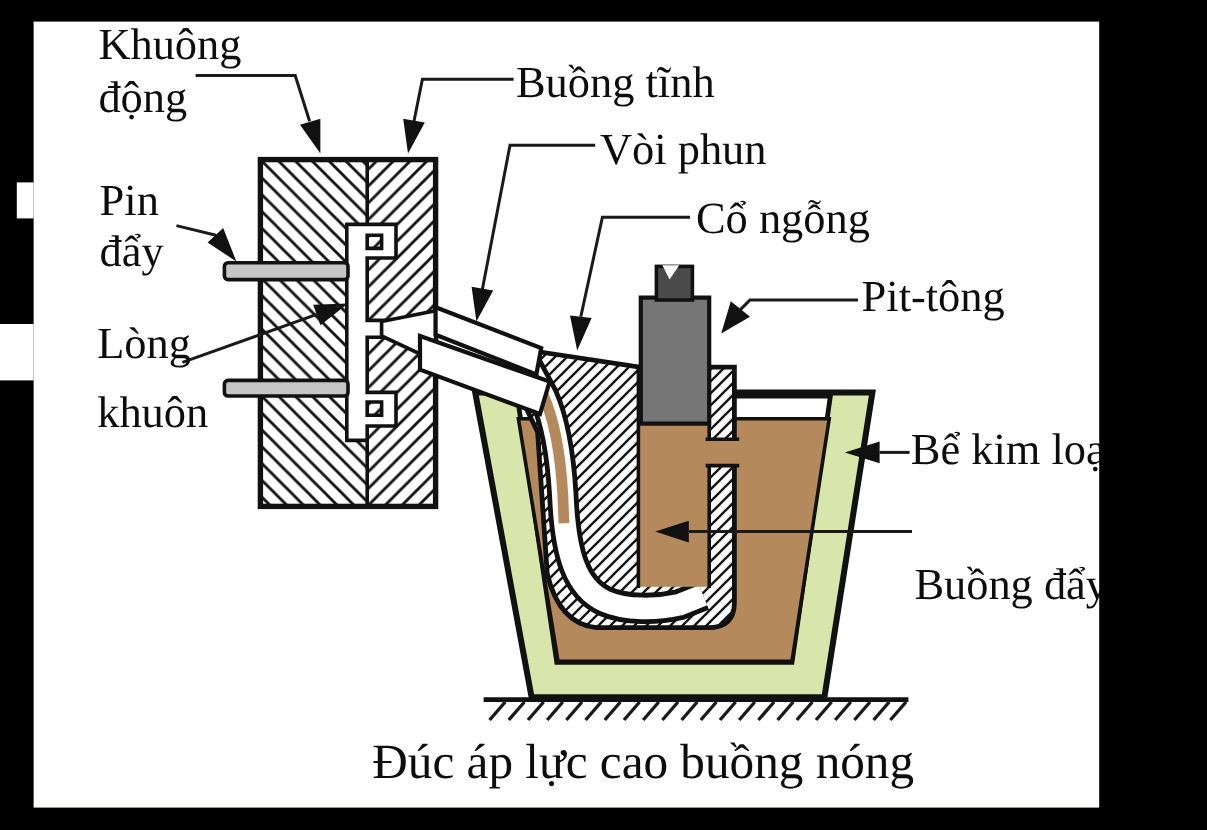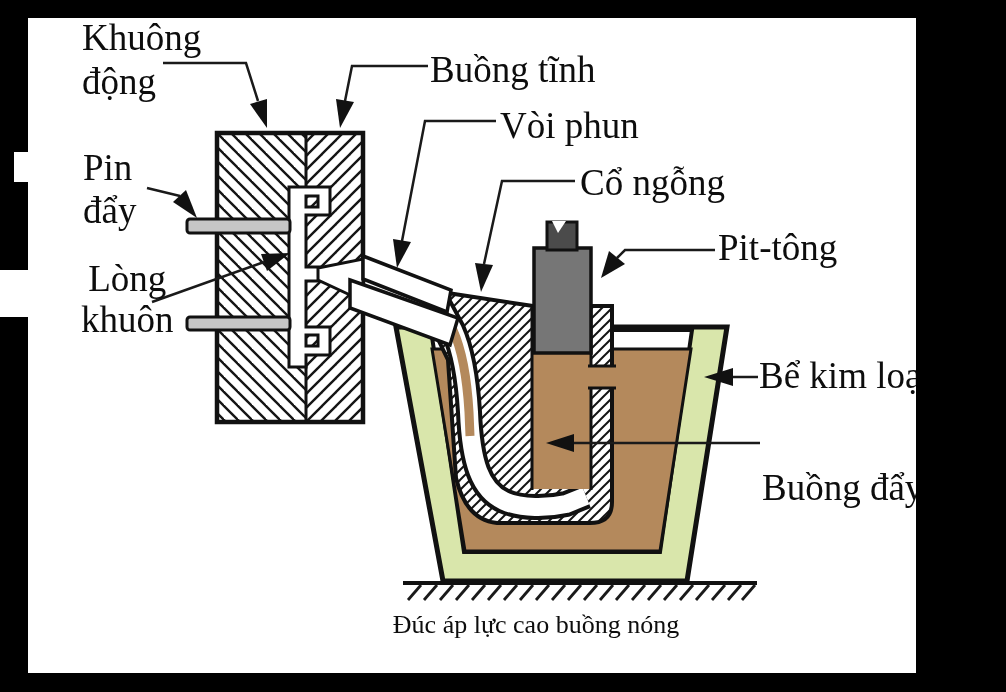--- a/index.html
+++ b/index.html
@@ -7,24 +7,24 @@
     position:relative;width:1006px;height:692px;overflow:hidden;
     background:#fef9c3;font-family:"Liberation Serif","DejaVu Serif",serif;text-decoration:underline;
   }
   #canvas{position:absolute;left:28px;top:18px;width:888px;height:655px;background:#fff;}
   #drawing{position:absolute;left:0;top:0;z-index:1;}
   .lbl{
     position:absolute;z-index:2;color:#0d0d0d;font-size:37px;
     white-space:pre-line;line-height:44px;letter-spacing:0px;
   }
   .lbl.small-lh{line-height:43px;}
-  .lbl.big-lh{line-height:41px;text-align:center;}
+  .lbl.big-lh{line-height:58px;}
   #caption{
     position:absolute;z-index:2;left:230px;top:610px;width:612px;
-    text-align:center;color:#0d0d0d;font-size:26px;white-space:nowrap;
+    text-align:center;color:#0d0d0d;font-size:41px;white-space:nowrap;
   }
   .frame{position:absolute;background:#000;z-index:3;}
   #frame-top{left:0;top:0;width:1006px;height:18px;}
   #frame-bottom{left:0;top:673px;width:1006px;height:19px;}
   #frame-left{left:0;top:0;width:28px;height:692px;}
   #frame-right{left:916px;top:0;width:90px;height:692px;}
   .notch{position:absolute;background:#fff;z-index:4;}
   #notch-1{left:14px;top:152px;width:14px;height:30px;}
   #notch-2{left:0;top:270px;width:28px;height:47px;}
 </style>

